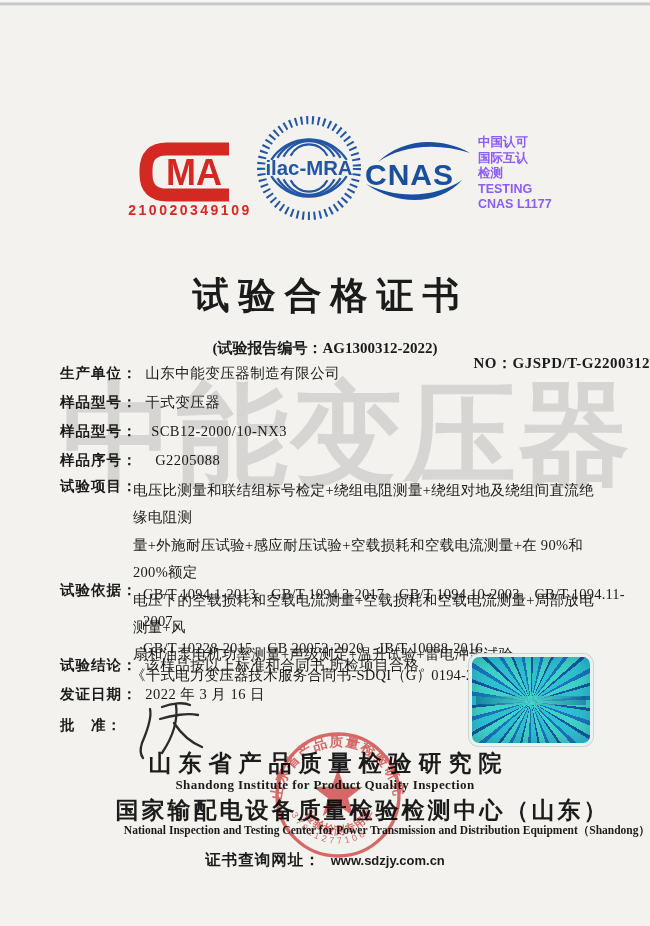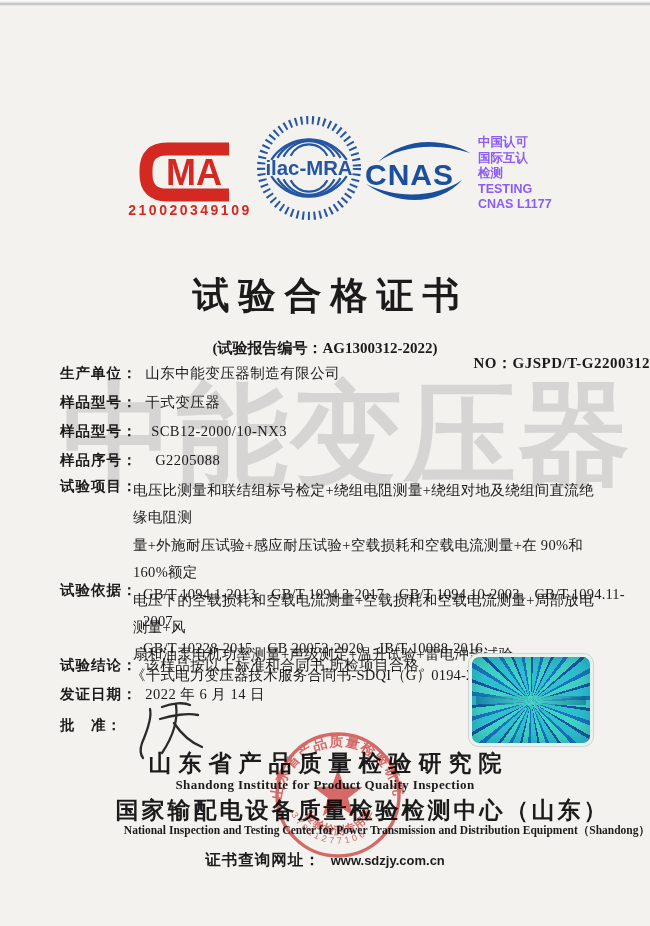--- a/index.html
+++ b/index.html
@@ -149,41 +149,41 @@
 <div class="frow" style="top:451px">
   <span class="flabel">样品序号：</span>
   <span class="fvalue" style="margin-left:14px">G2205088</span>
 </div>
 
 <div class="frow" style="top:477px">
   <span class="flabel">试验项目：</span>
 </div>
 <div class="block items-lines">
   <div>电压比测量和联结组标号检定+绕组电阻测量+绕组对地及绕组间直流绝缘电阻测</div>
-  <div>量+外施耐压试验+感应耐压试验+空载损耗和空载电流测量+在 90%和 160%额定</div>
+  <div>量+外施耐压试验+感应耐压试验+空载损耗和空载电流测量+在 90%和 200%额定</div>
   <div>电压下的空载损耗和空载电流测量+空载损耗和空载电流测量+局部放电测量+风</div>
   <div>扇和油泵电机功率测量+声级测定+温升试验+雷电冲击试验</div>
 </div>
 
 <div class="frow" style="top:581px">
   <span class="flabel">试验依据：</span>
 </div>
 <div class="block basis-lines">
   <div class="indent">GB/T 1094.1-2013、GB/T 1094.3-2017、GB/T 1094.10-2003、GB/T 1094.11-2007、</div>
   <div class="indent">GB/T 10228-2015、GB 20052-2020、JB/T 10088-2016、</div>
   <div>《干式电力变压器技术服务合同书-SDQI（G）0194-2022》</div>
 </div>
 
 <div class="frow" style="top:656px">
   <span class="flabel">试验结论：</span>
   <span class="fvalue">该样品按以上标准和合同书,所检项目合格。</span>
 </div>
 <div class="frow" style="top:685px">
   <span class="flabel">发证日期：</span>
-  <span class="fvalue">2022 年 6 月 14 日</span>
+  <span class="fvalue">2022 年 3 月 16 日</span>
 </div>
 <div class="frow" style="top:716px">
   <span class="flabel">批　准：</span>
 </div>
 
 <svg class="signature" width="95" height="70" viewBox="0 0 95 70">
   <g fill="none" stroke="#2b2b2b" stroke-width="2.3" stroke-linecap="round">
     <path d="M18,12 C20,20 16,32 10,46 C8,52 8,57 11,61"></path>
     <path d="M30,10 C40,6 52,5 58,8"></path>
     <path d="M28,22 C40,18 56,16 66,18"></path>

